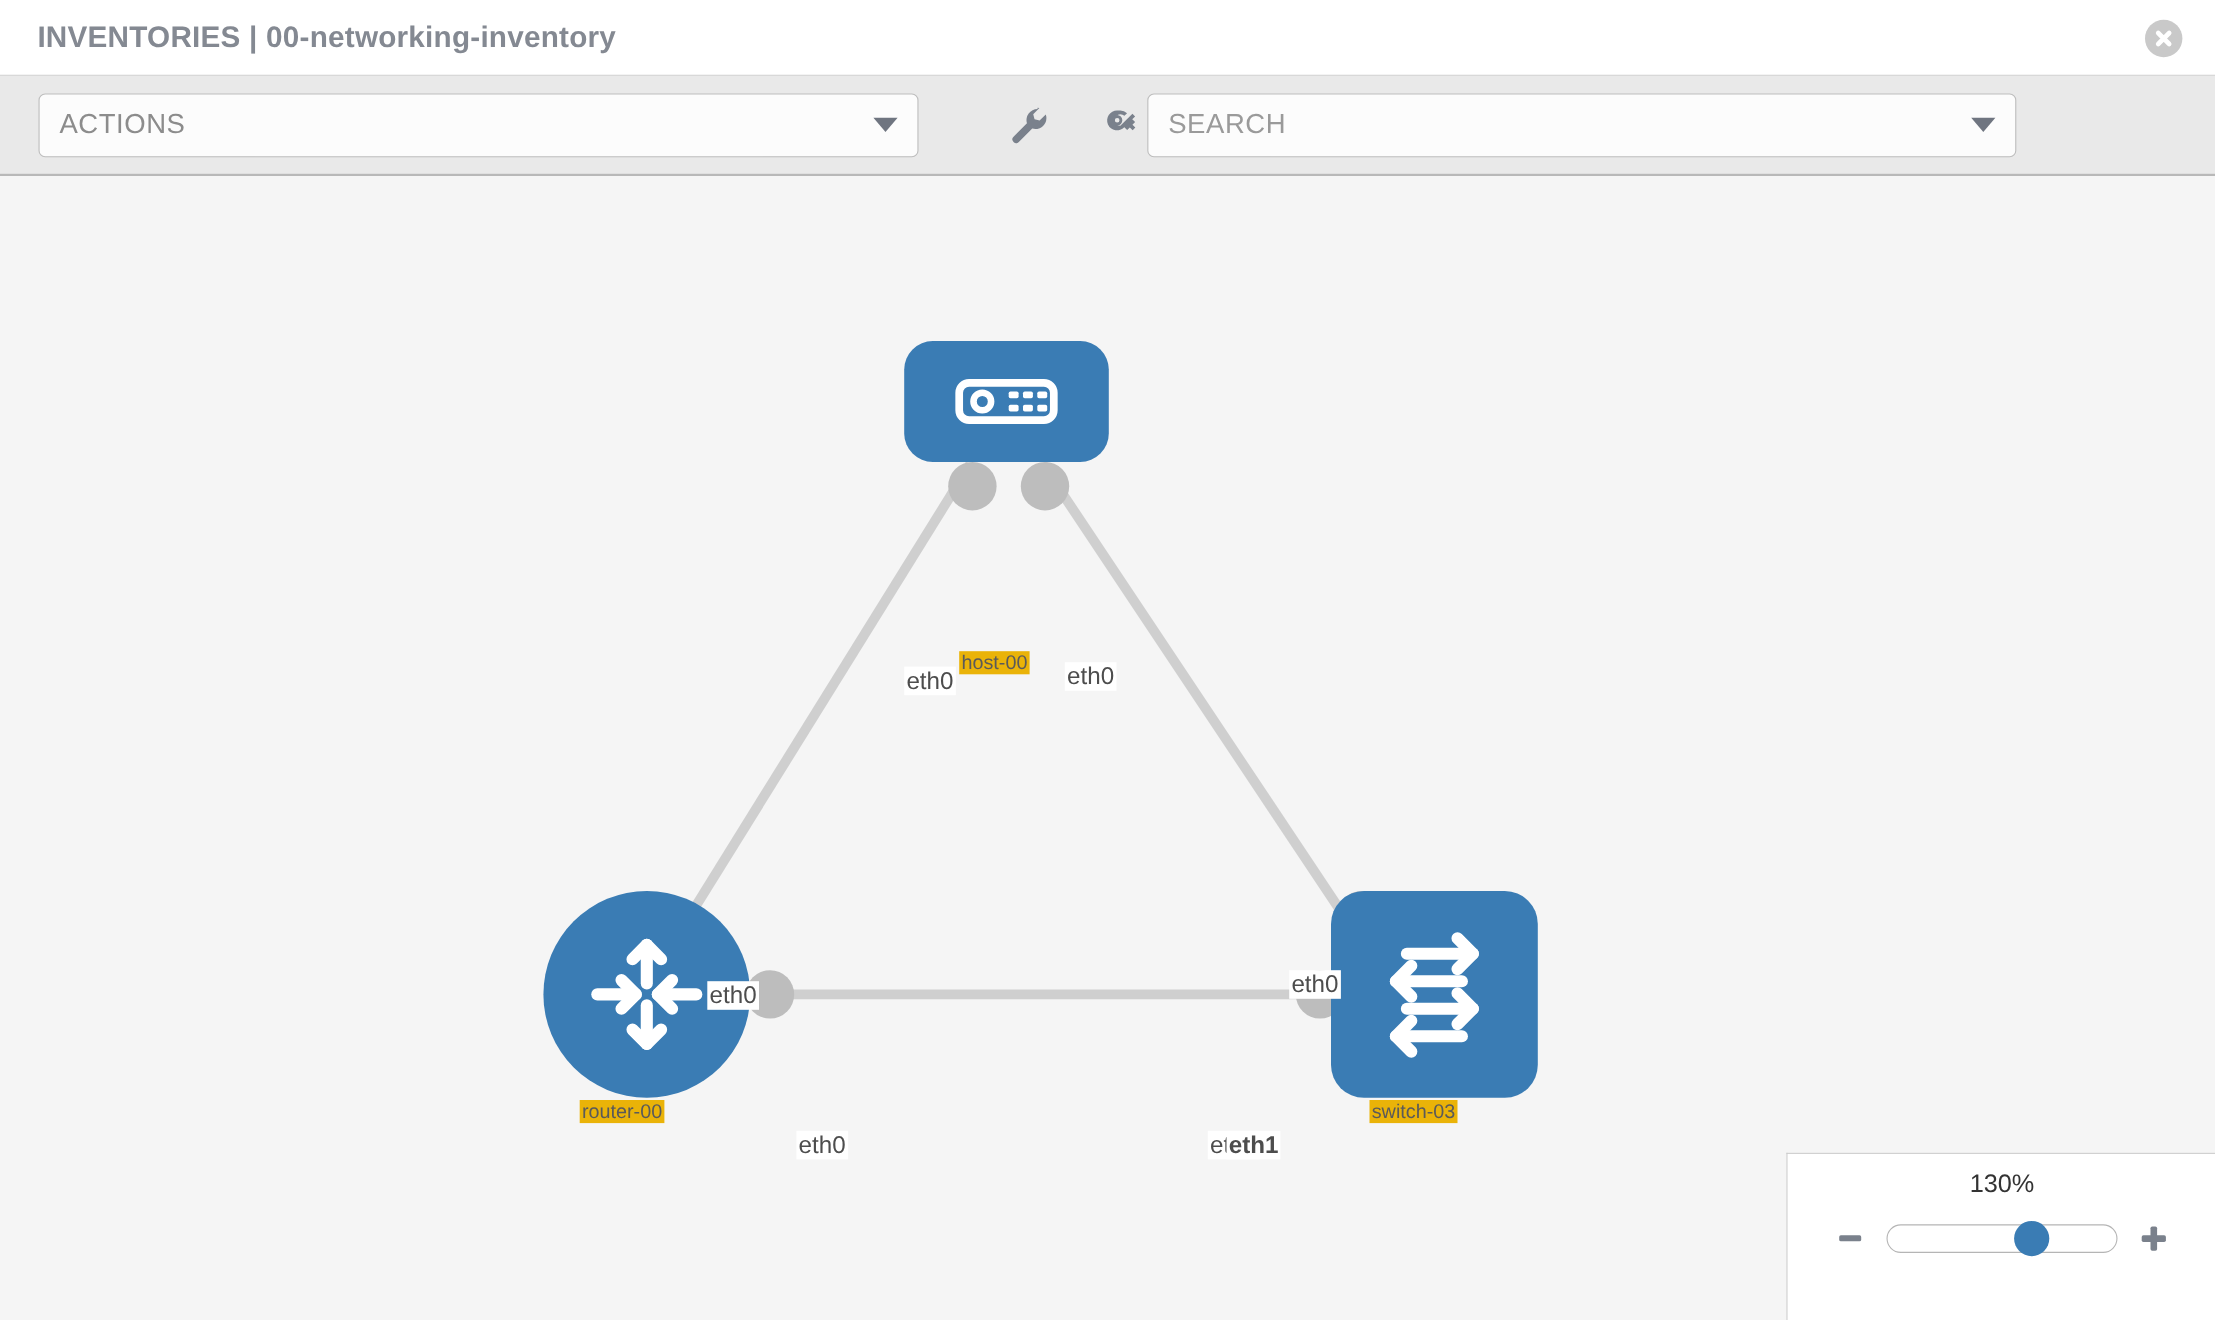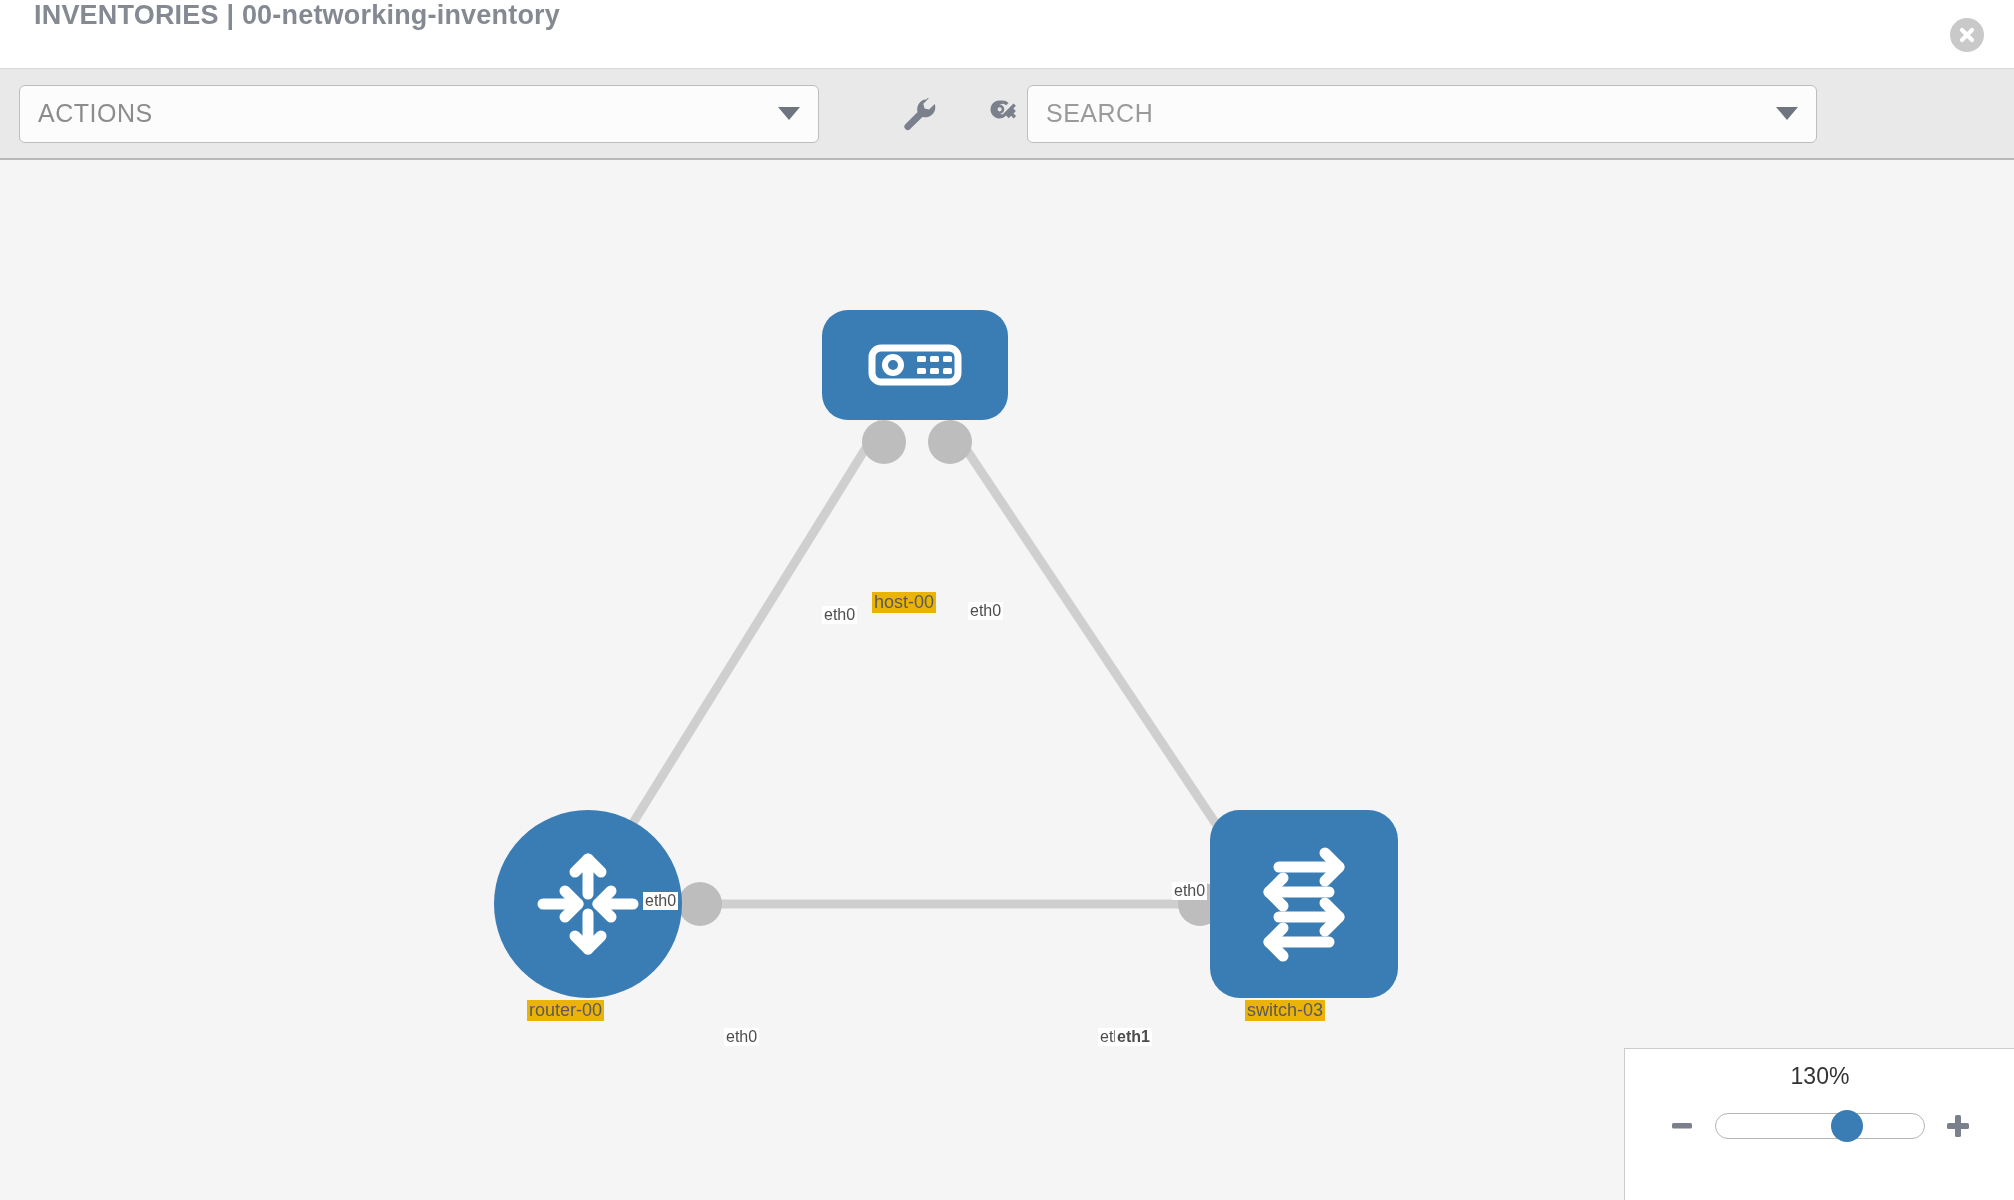--- a/index.html
+++ b/index.html
@@ -8,21 +8,21 @@
     font-family: "Liberation Sans", sans-serif;
     background: #ffffff;
     overflow: hidden;
   }
   #app { position: relative; width: 2014px; height: 1200px; }
 
   
   .header {
     position: absolute; left: 0; top: 0; width: 2014px; height: 68px;
     background: #ffffff;
-    display: flex; 
+    display: flex; align-items: center;
   }
   .header-title {
     margin-left: 34px;
     font-size: 27px; font-weight: bold; letter-spacing: .2px;
     color: #848992;
     white-space: nowrap;
   }
   .close-btn {
     position: absolute; right: 30px; top: 18px;
     width: 34px; height: 34px; border-radius: 50%;
@@ -34,21 +34,21 @@
 
   
   .toolbar {
     position: absolute; left: 0; top: 68px; width: 2014px; height: 92px;
     background: #e9e9e9;
     border-top: 1px solid #d6d6d6;
     border-bottom: 2px solid #b8b8b8;
     display: flex; align-items: center;
   }
   .actions-select {
-    margin-left: 19px;
+    margin-left: 35px;
     width: 800px; height: 58px;
     background: #fcfcfc;
     border: 1px solid #bdbdbd;
     border-radius: 6px;
     display: flex; align-items: center;
     padding: 0 18px;
     cursor: pointer;
   }
   .actions-label {
     flex: 1;
@@ -101,21 +101,21 @@
   }
   .node-label {
     position: absolute;
     font-size: 18px; color: #5a5a5a;
     background: #eab308;
     white-space: nowrap;
     padding: 0 2px;
   }
   .port-label {
     position: absolute;
-    font-size: 16px; color: #4d4d4d;
+    font-size: 22px; color: #4d4d4d;
     background: #ffffff;
     white-space: nowrap;
     padding: 0 2px;
   }
 
   
   .zoom-panel {
     position: absolute; right: 0; bottom: 0;
     width: 390px; height: 152px;
     background: #ffffff;

